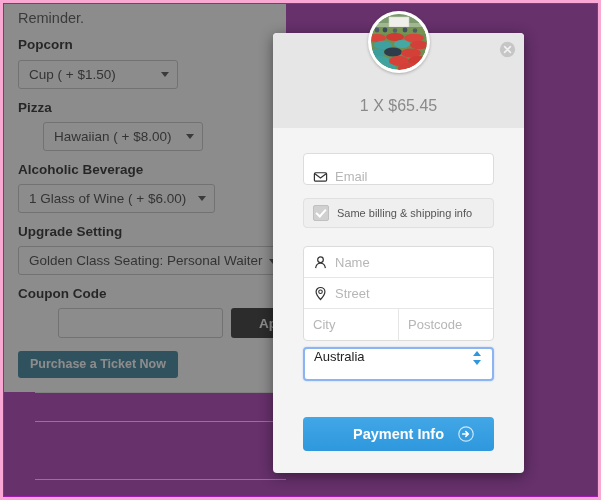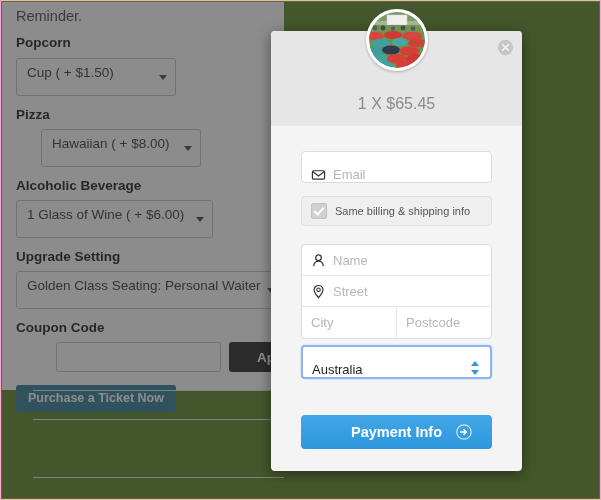--- a/index.html
+++ b/index.html
@@ -12,22 +12,22 @@
     overflow: hidden;
     font-family: "Liberation Sans", sans-serif;
     background: #6a6a6a;
     position: relative;
   }
   .page-frame {
     position: absolute;
     left: 0; top: 0;
     width: 601px; height: 500px;
     box-sizing: border-box;
-    border: 1px solid #f9a8d4;
-    background: #4d7c0f;
+    border: 3px solid #f9a8d4;
+    background: #a21caf;
     overflow: hidden;
   }
   
   .content-panel {
     position: absolute;
     left: 1px; top: 1px;
     width: 282px;
     height: 388px;
     background: #ffffff;
   }
@@ -43,21 +43,21 @@
   .field-label {
     font-size: 13.5px;
     font-weight: bold;
     color: #000;
     margin: 0 0 6px 0;
     line-height: 1.2;
   }
   .sel {
     display: inline-block;
     box-sizing: border-box;
-    height: 38px;
+    height: 29px;
     line-height: 27px;
     padding: 0 24px 0 10px;
     border: 1px solid #bdbdbd;
     border-radius: 3px;
     background: #fff;
     font-size: 13.5px;
     color: #222;
     margin-bottom: 11px;
     position: relative;
     white-space: nowrap;
@@ -308,21 +308,21 @@
   }
   .country-select {
     box-sizing: border-box;
     width: 100%;
     height: 34px;
     margin-top: 6px;
     background: #ffffff;
     border: 2px solid #8cb4f0;
     border-radius: 4px;
     display: flex;
-    align-items: flex-end;
+    align-items: flex-start;
     padding: 0 9px;
     position: relative;
     box-shadow: 0 0 2px rgba(90,150,240,0.4);
   }
   .country-text {
     font-size: 13px;
     color: #222;
     flex: 1;
   }
   .stepper {

